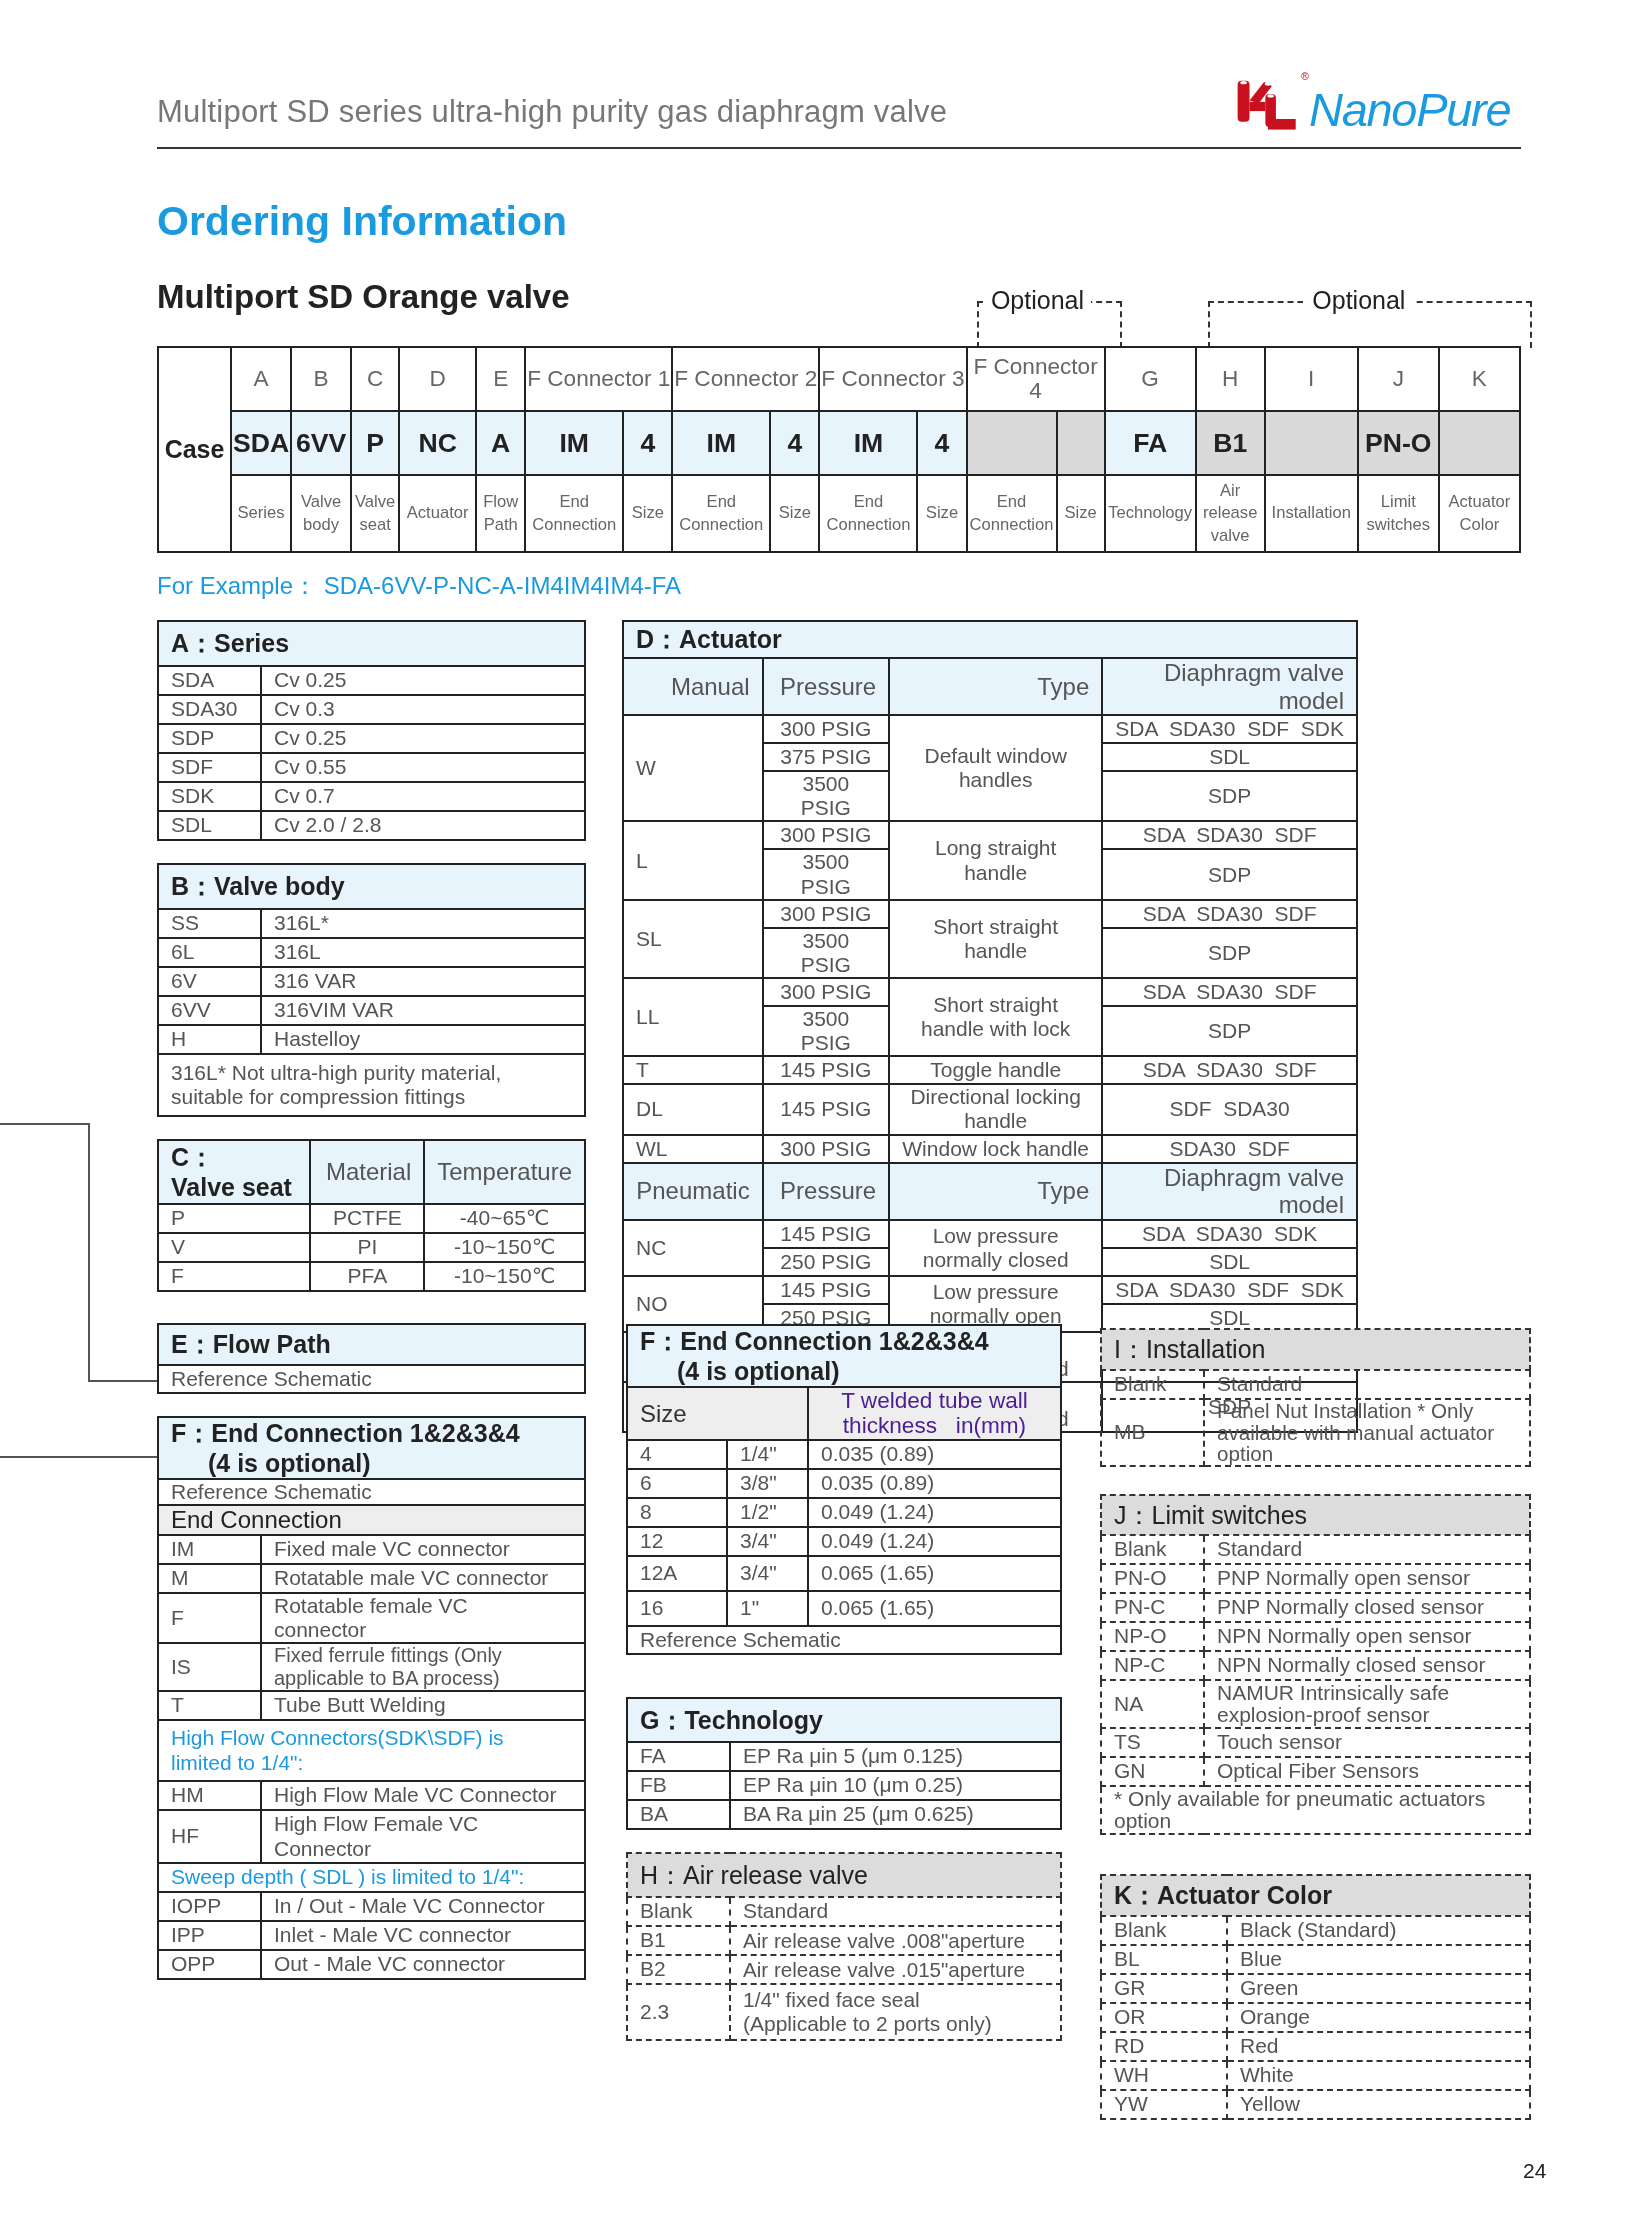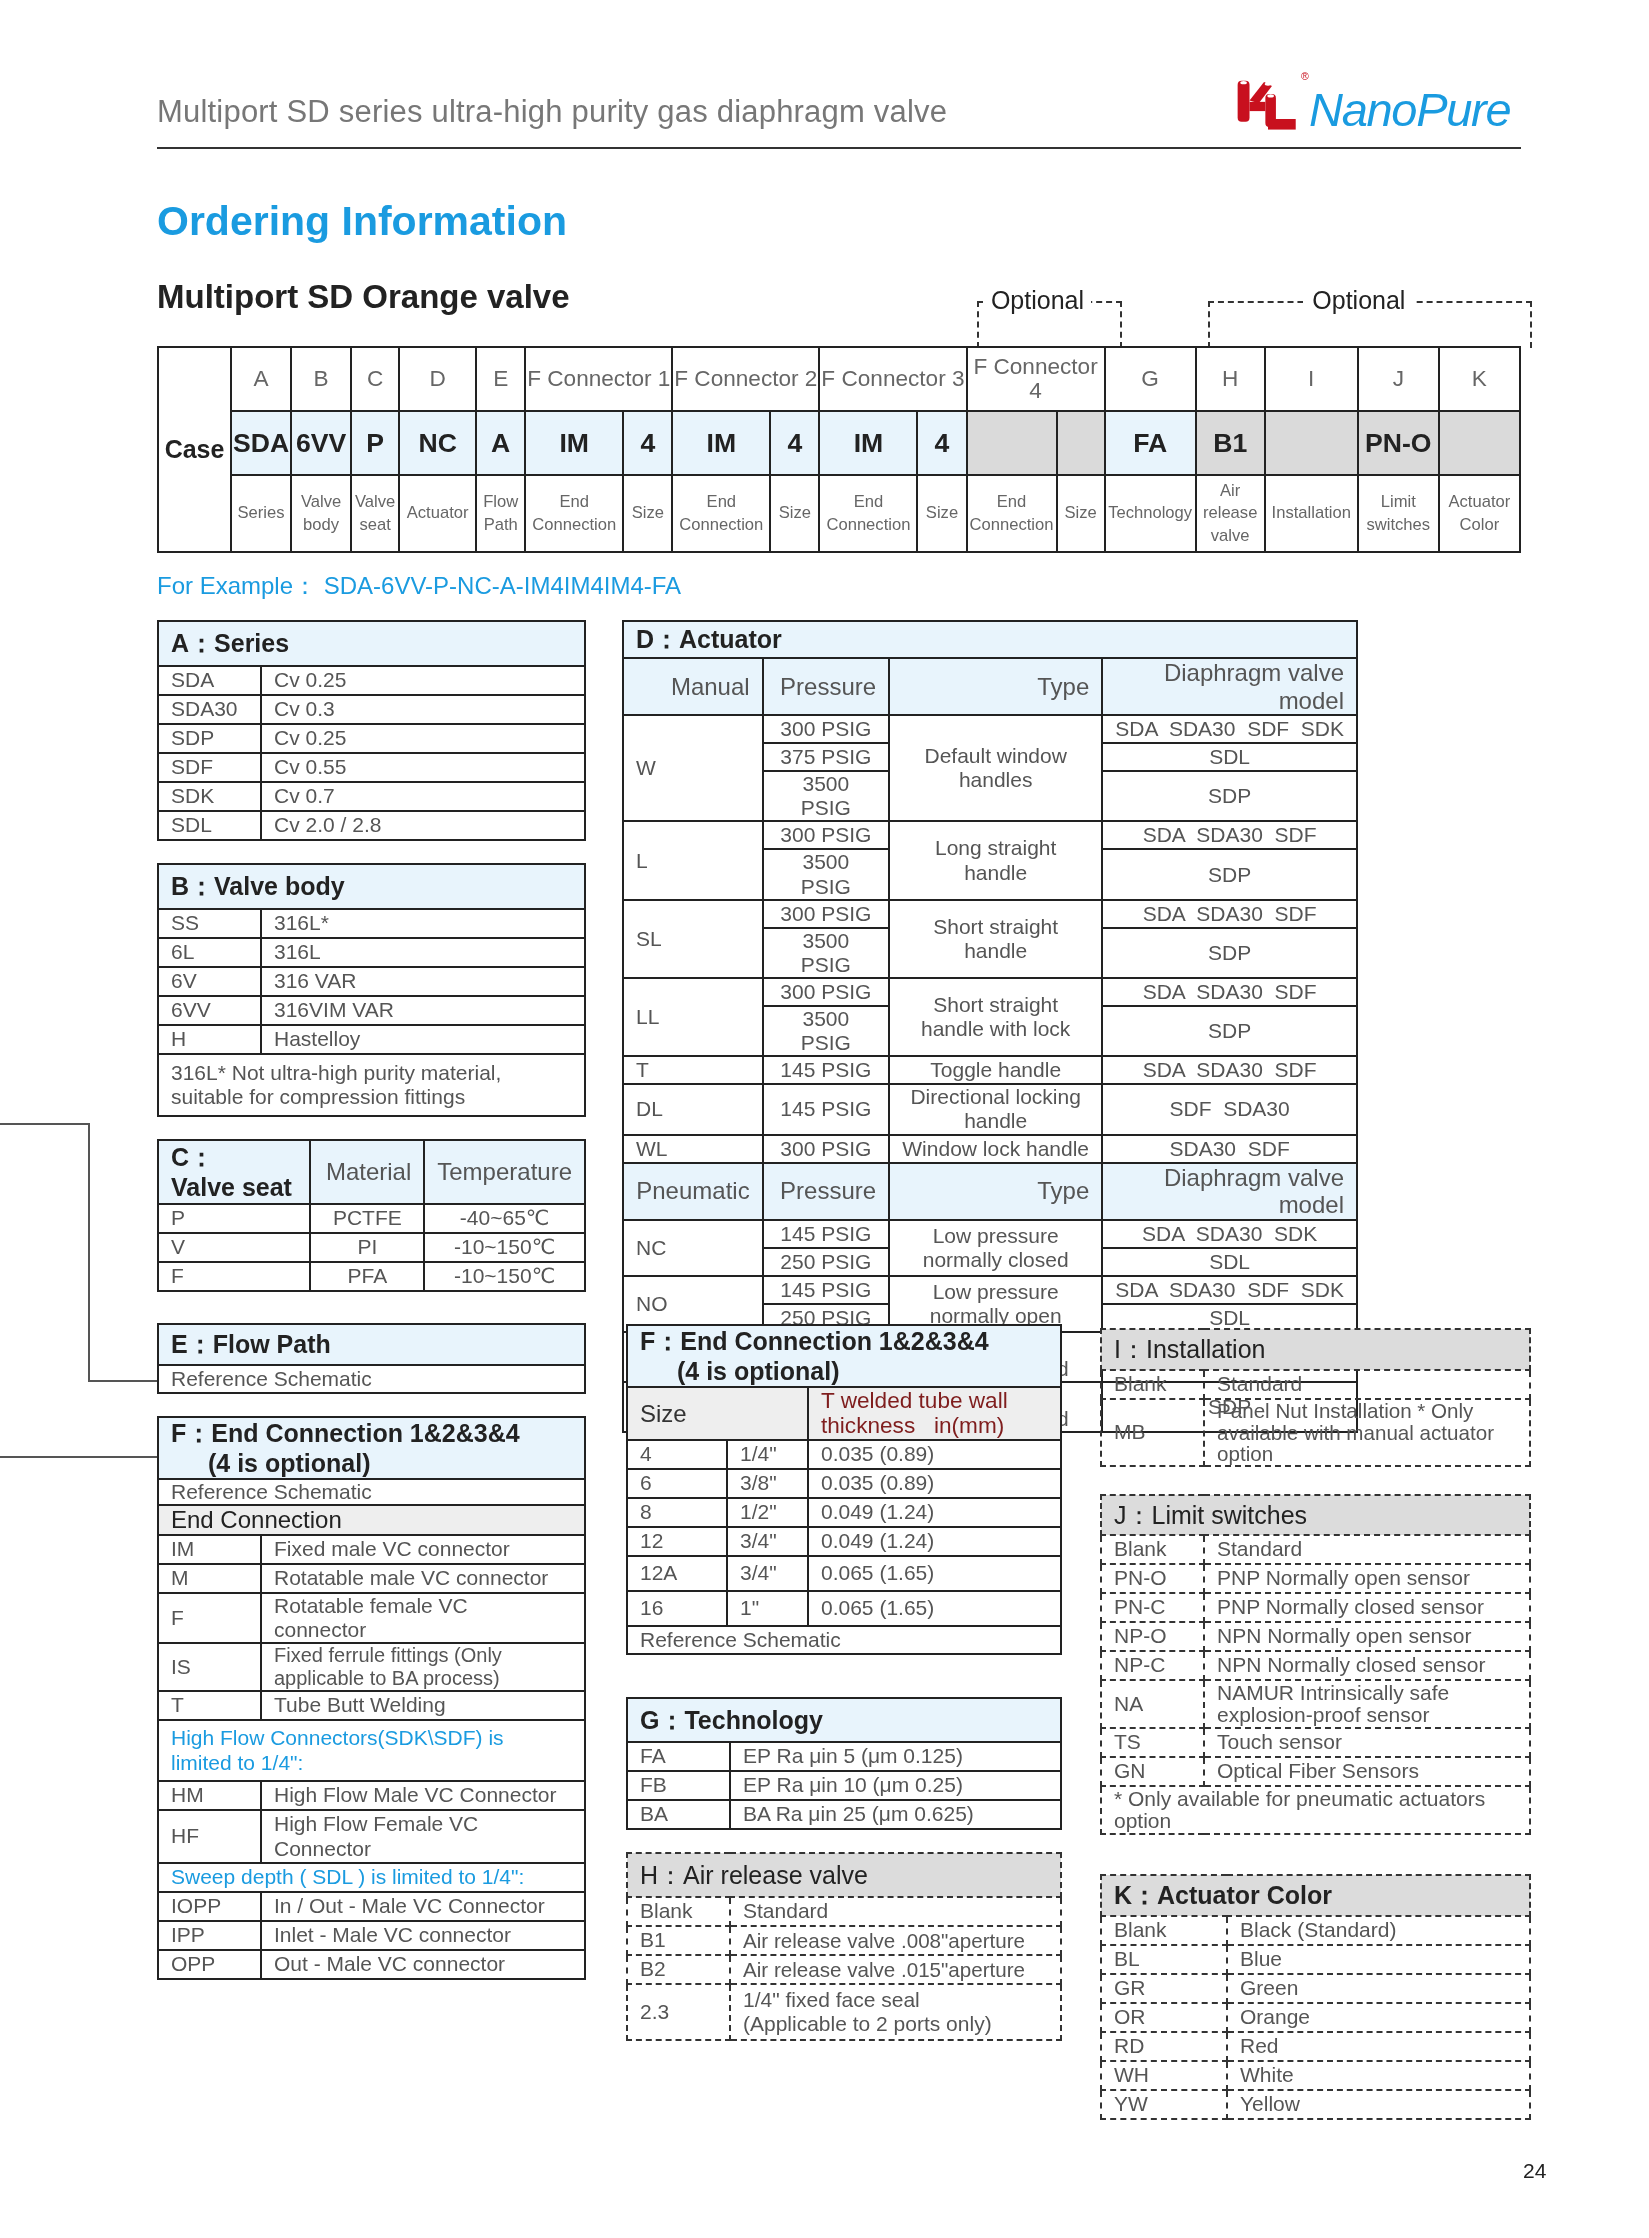--- a/index.html
+++ b/index.html
@@ -444,21 +444,21 @@
 <table class="opt" style="left:626px; top:1324px; width:436px;">
   <tbody>
       <tr>
         <td class="hdr" colspan="3" style="height:60px; line-height:1.2;">
     <div>F：End Connection 1&amp;2&amp;3&amp;4</div>
     <div style="padding-left:37px">(4 is optional)</div>
   </td>
       </tr>
   <tr>
     <td colspan="2" style="background:#eeeeee; color:#333; font-size:24px; height:53px;">Size</td>
-    <td style="background:#eeeeee; color:#7f1d1d; font-size:22.6px; line-height:1.1; white-space:pre-wrap;">T welded tube wall thickness   in(mm)</td>
+    <td style="background:#eeeeee; color:#4c1d95; font-size:22.6px; line-height:1.1; white-space:pre-wrap;text-align:center;">T welded tube wall thickness   in(mm)</td>
   </tr>
   <tr class="row-h">
         <td style="width:100px">4</td>
         <td style="width:81px">1/4"</td>
         <td>0.035 (0.89)</td>
       </tr>
   <tr class="row-h">
         <td>6</td>
         <td>3/8"</td>
         <td>0.035 (0.89)</td>

